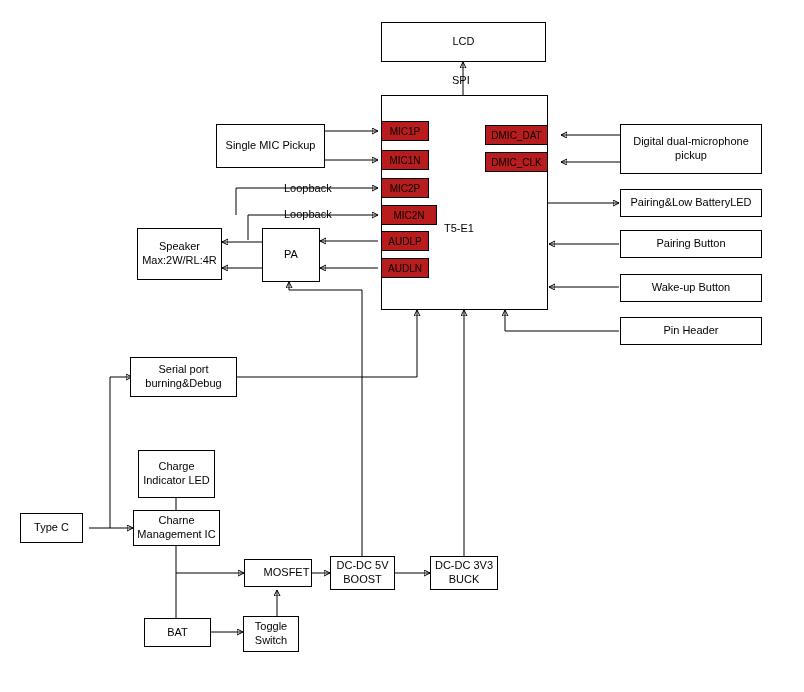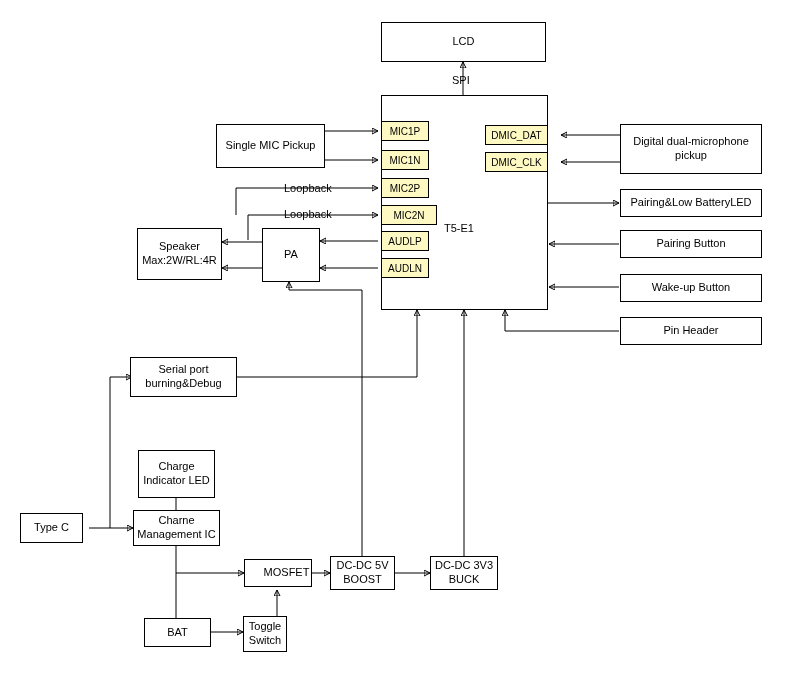--- a/index.html
+++ b/index.html
@@ -31,21 +31,21 @@
     line-height: 1.25;
     padding: 1px 2px;
   }
   .box.multiline {
     flex-direction: column;
   }
   .pin {
     position: absolute;
     box-sizing: border-box;
     border: 1px solid #000000;
-    background: #fef9c3;
+    background: #b91c1c;
     display: flex;
     align-items: center;
     justify-content: center;
     font-size: 10px;
     color: #000000;
   }
   .label {
     position: absolute;
     font-size: 11px;
     color: #000000;
@@ -199,18 +199,18 @@
     <span>BOOST</span>
   </div>
 
   <div class="box multiline" style="left:430px; top:556px; width:68px; height:34px;">
     <span>DC-DC 3V3</span>
     <span>BUCK</span>
   </div>
 
   <div class="box" style="left:144px; top:618px; width:67px; height:29px;">BAT</div>
 
-  <div class="box multiline" style="left:243px; top:616px; width:44px; height:36px;">
+  <div class="box multiline" style="left:243px; top:616px; width:56px; height:36px;">
     <span>Toggle</span>
     <span>Switch</span>
   </div>
 
 </div>
 
 </body></html>

